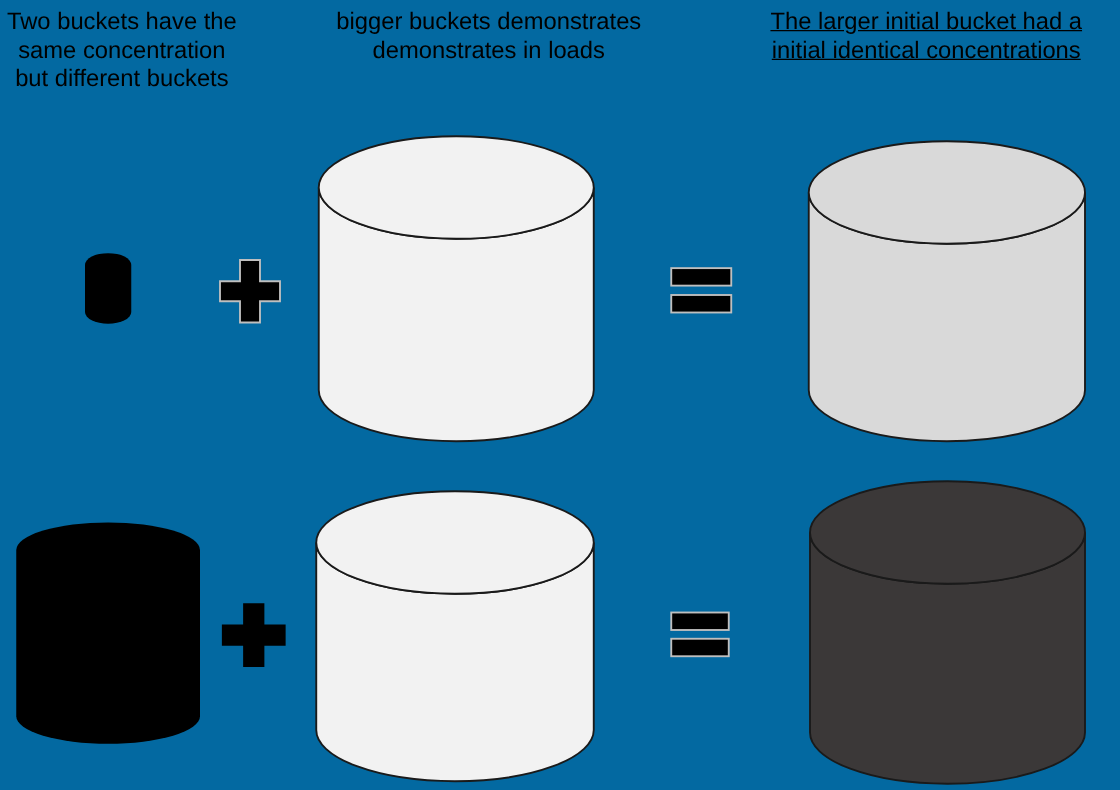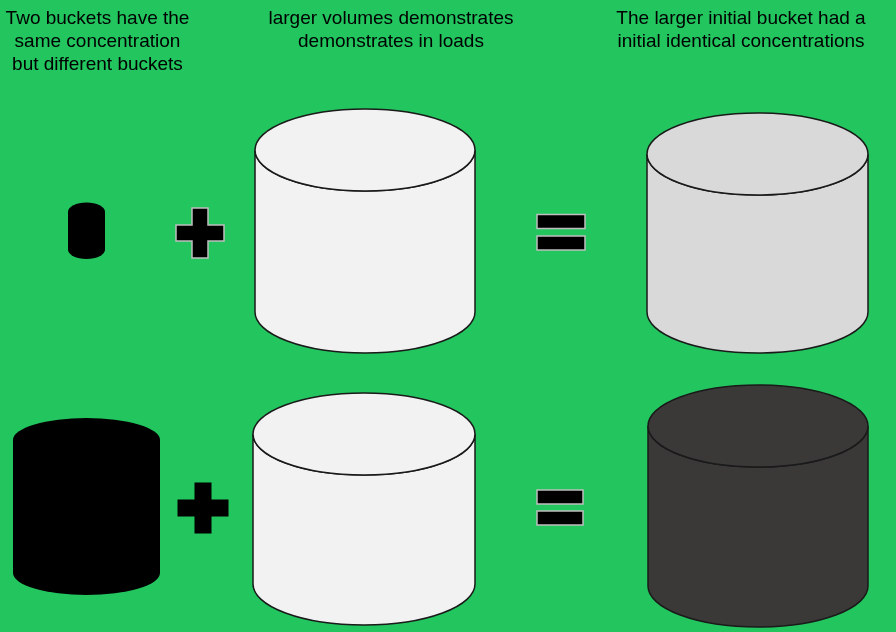--- a/index.html
+++ b/index.html
@@ -5,54 +5,54 @@
   html, body {
     margin: 0;
     padding: 0;
     background: #ffffff;
     font-family: "Liberation Sans", sans-serif;
   }
   .canvas {
     position: relative;
     width: 896px;
     height: 632px;
-    background: #22c55e;
+    background: #0369a1;
     overflow: hidden;
   }
   .heading {
     position: absolute;
     top: 6px;
     text-align: center;
     color: #000000;
     font-size: 19px;
     line-height: 23px;
     font-weight: 400;
   }
   .heading-left   { left: 0px;   width: 195px; }
   .heading-middle { left: 241px; width: 300px; }
-  .heading-right  { left: 591px; width: 300px; }
+  .heading-right  { left: 591px; width: 300px; text-decoration: underline; }
   svg.art {
     position: absolute;
     left: 0;
     top: 0;
   }
 </style>
 </head>
 <body>
 
 <div class="canvas">
 
   <div class="heading heading-left">
     <div>Two buckets have the</div>
     <div>same concentration</div>
     <div>but different buckets</div>
   </div>
 
   <div class="heading heading-middle">
-    <div>larger volumes demonstrates</div>
+    <div>bigger buckets demonstrates</div>
     <div>demonstrates in loads</div>
   </div>
 
   <div class="heading heading-right">
     <div>The larger initial bucket had a</div>
     <div>initial identical concentrations</div>
   </div>
 
   <svg class="art" width="896" height="632" viewBox="0 0 896 632">
 

